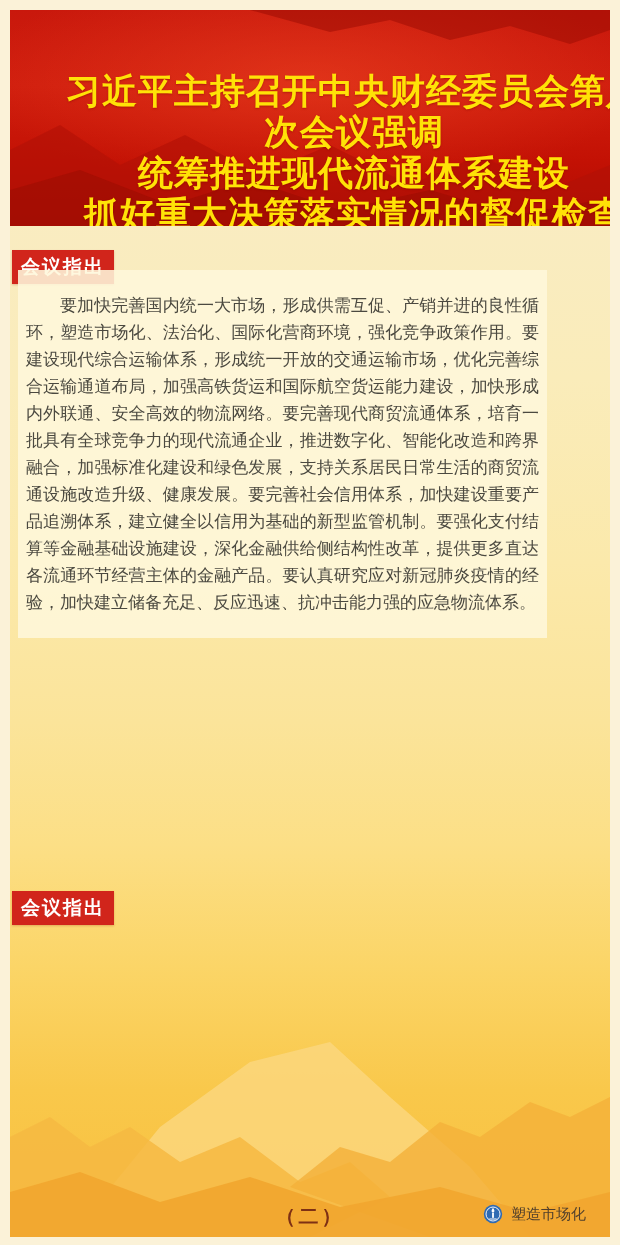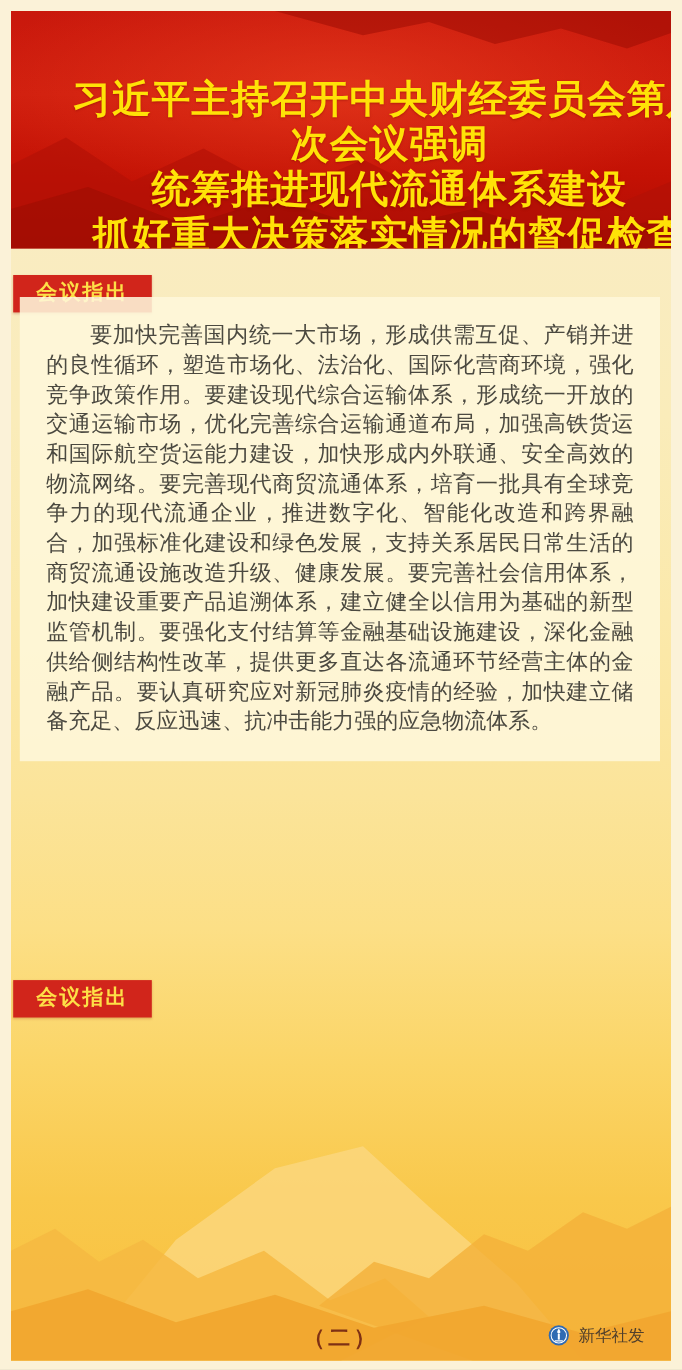--- a/index.html
+++ b/index.html
@@ -40,36 +40,36 @@
     font-size:35px;
     line-height:41px;
     letter-spacing:1px;
     text-shadow:0 1px 2px rgba(120,0,0,.4);
     padding-left:44px;
   }
   
   .badge{
     position:absolute;left:2px;
     background:#d1251b;
-    color:#fde047;
+    color:#ffffff;
     font-weight:bold;
     font-size:19px;
     line-height:22px;
-    padding:6px 21px;
+    padding:6px 9px;
     letter-spacing:2px;
     box-shadow:0 1px 2px rgba(150,30,10,.25);
     text-align:right;
   }
   .textbox{
-    position:absolute;left:8px;width:582px;
+    position:absolute;left:8px;width:529px;
     background:rgba(254,247,219,.88);
     color:#4b4940;
-    font-size:20px;
+    font-size:17px;
     line-height:27px;
-    padding:22px 24px;
+    padding:22px 8px;
     box-sizing:border-box;
   }
   .textbox p{margin:0;text-indent:2em;text-align:justify;}
   .badge-1{top:240px;}
   .box-1{top:260px;}
   .badge-2{top:627px;}
   .box-2{top:648px;}
   .badge-3{top:881px;}
   .box-3{top:898px;}
   
@@ -133,17 +133,17 @@
     <div class="page-number">（二）</div>
 
     <div class="credit">
       <svg width="20" height="20" viewBox="0 0 24 24">
         <circle cx="12" cy="12" r="11" fill="#2f6bb3"></circle>
         <circle cx="12" cy="12" r="8.4" fill="none" stroke="#ffffff" stroke-width="1.1"></circle>
         <path fill="#ffffff" d="M12 4.6c1 1.6 1.7 2.7 1.7 3.8 0 1-.8 1.7-1.7 1.7s-1.7-.7-1.7-1.7c0-1.1.7-2.2 1.7-3.8z"></path>
         <rect x="10.9" y="10.4" width="2.2" height="6.2" fill="#ffffff"></rect>
         <path d="M7.6 18h8.8" stroke="#ffffff" stroke-width="1.2"></path>
       </svg>
-      <span>新华社发</span>
+      <span>塑造市场化</span>
     </div>
 
   </div>
 </div>
 
 </body></html>

